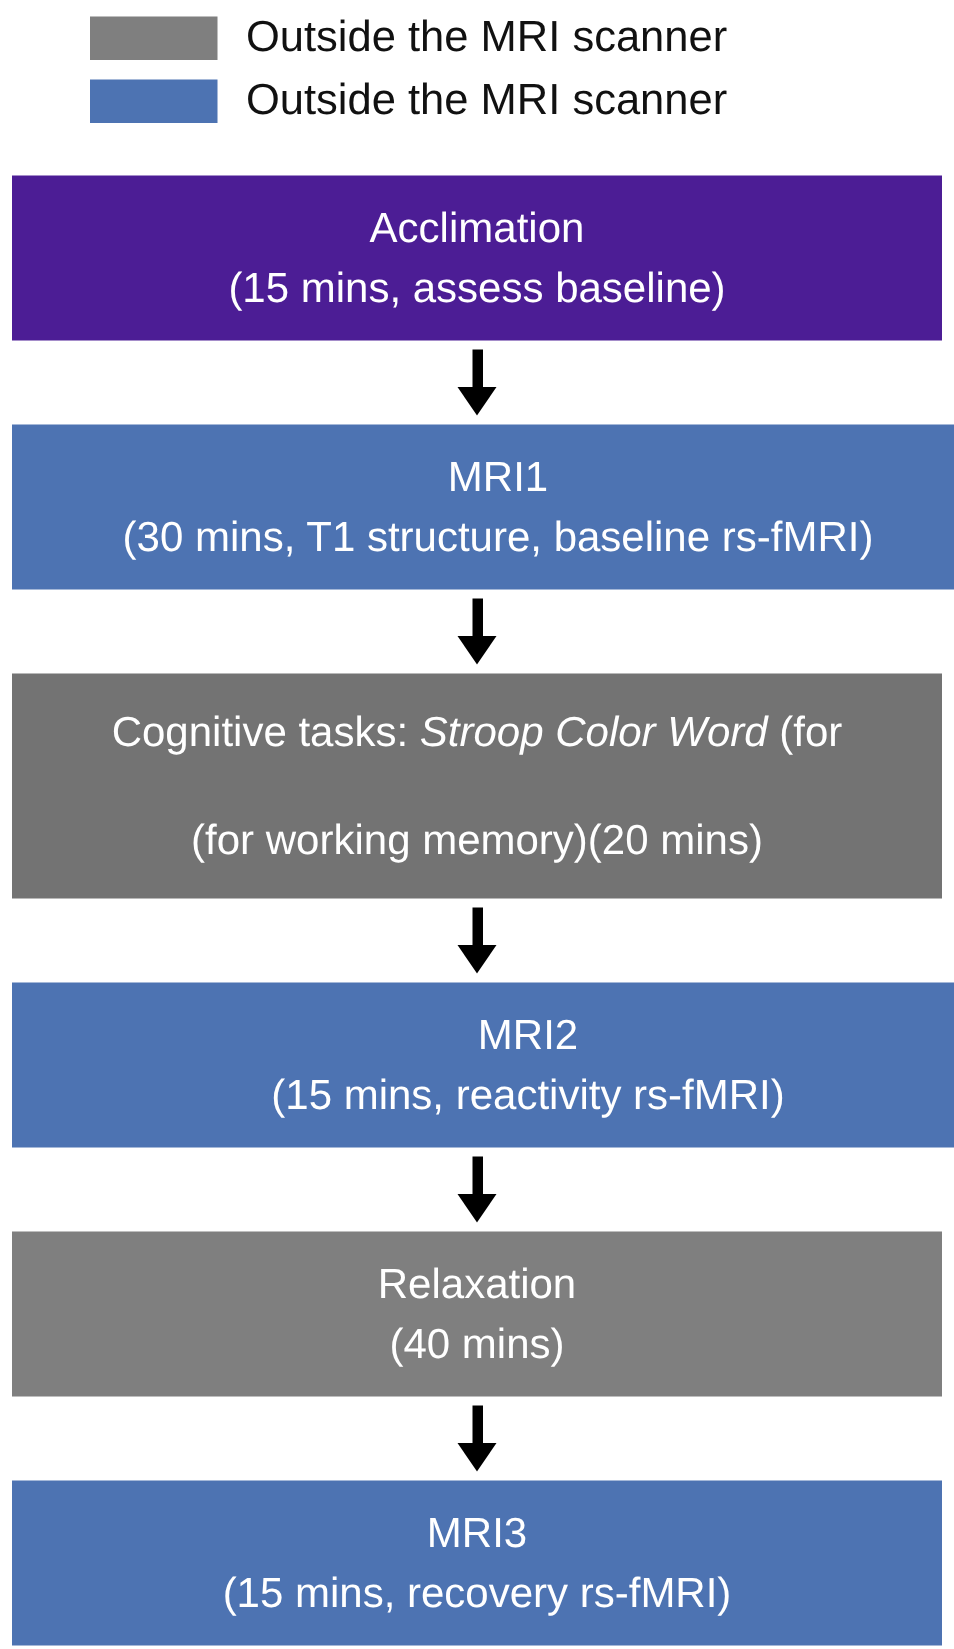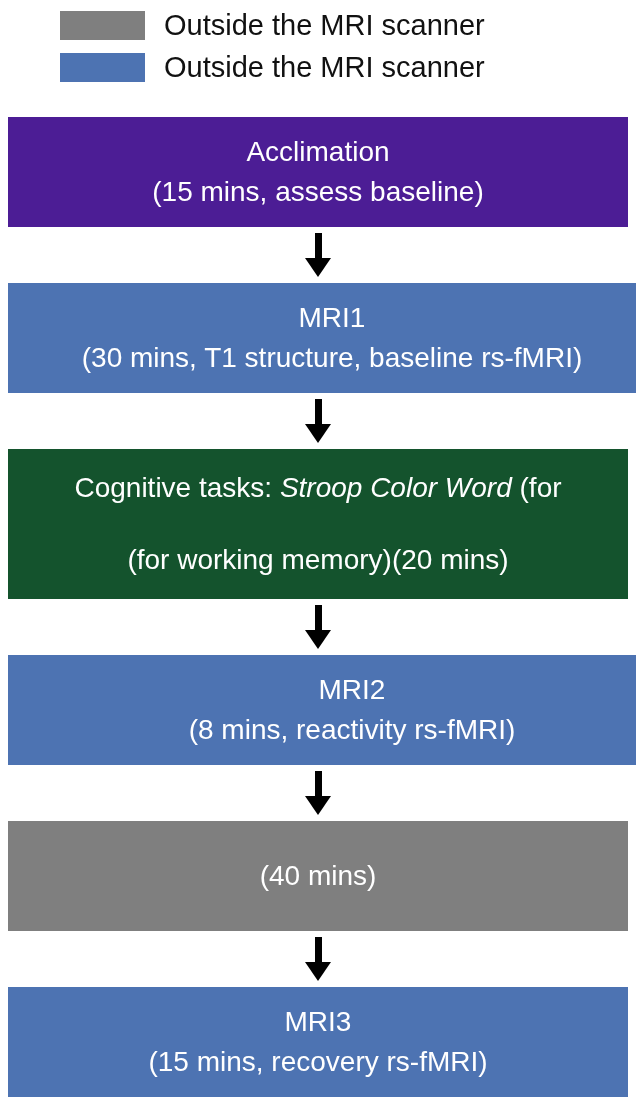--- a/index.html
+++ b/index.html
@@ -89,41 +89,42 @@
   <div class="box h2" style="background: rgb(77, 115, 178); padding-left: 14px;">
     <div class="box-line"><span>MRI1</span></div>
     <div class="box-line"><span>(30 mins, T1 structure, baseline rs-fMRI)</span></div>
   </div>
 
   <div class="arrow">
     <div class="arrow-stem"></div>
     <div class="arrow-head"></div>
   </div>
 
-  <div class="box h3" style="background: #14532d; gap: 32px;">
+  <div class="box h3" style="background: #737373; gap: 32px;">
     <div class="box-line"><span>Cognitive tasks: </span><span class="it">Stroop Color Word</span><span> (for</span></div>
     <div class="box-line"><span>(for working memory)(20 mins)</span></div>
   </div>
 
   <div class="arrow">
     <div class="arrow-stem"></div>
     <div class="arrow-head"></div>
   </div>
 
   <div class="box h2" style="background: rgb(77, 115, 178); padding-left: 34px;">
     <div class="box-line"><span>MRI2</span></div>
-    <div class="box-line"><span>(8 mins, reactivity rs-fMRI)</span></div>
+    <div class="box-line"><span>(15 mins, reactivity rs-fMRI)</span></div>
   </div>
 
   <div class="arrow">
     <div class="arrow-stem"></div>
     <div class="arrow-head"></div>
   </div>
 
   <div class="box h2" style="background: rgb(127, 127, 127);">
+    <div class="box-line"><span>Relaxation</span></div>
     <div class="box-line"><span>(40 mins)</span></div>
   </div>
 
   <div class="arrow">
     <div class="arrow-stem"></div>
     <div class="arrow-head"></div>
   </div>
 
   <div class="box h2" style="background: rgb(77, 115, 178);">
     <div class="box-line"><span>MRI3</span></div>

